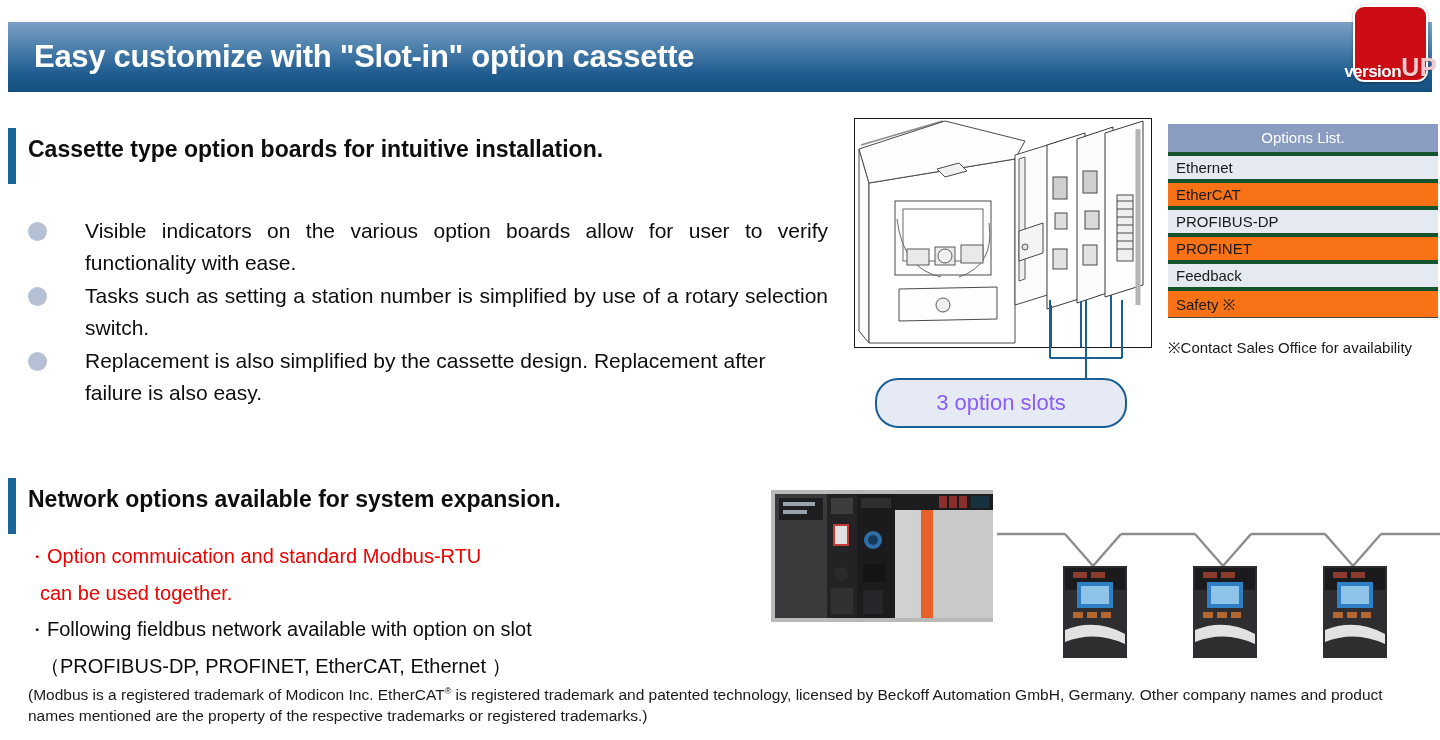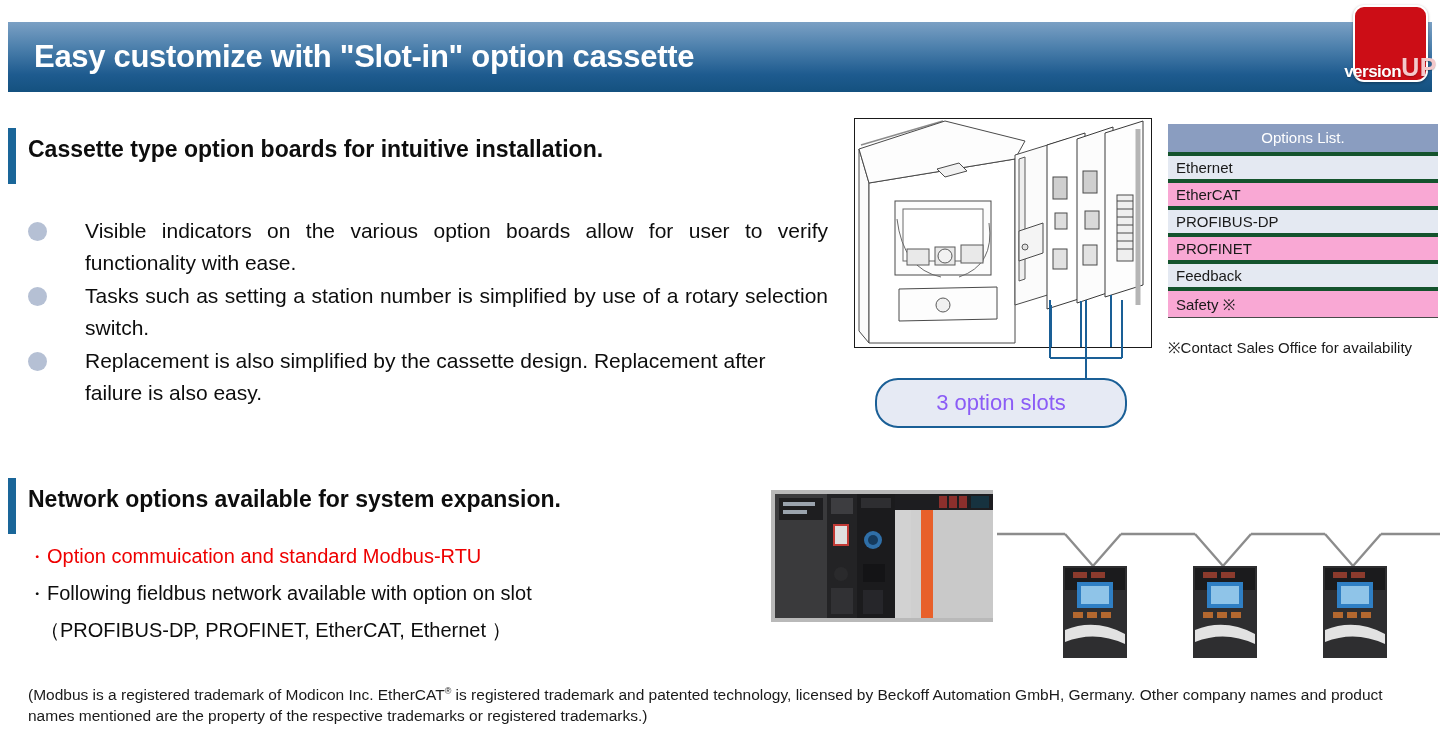--- a/index.html
+++ b/index.html
@@ -173,21 +173,21 @@
   }
   .options-table td {
     font-size: 15px;
     color: #1a1a1a;
     padding: 3px 0 3px 8px;
     border-top: 4px solid #14532d;
     border-bottom: 1px solid #4a4a4a;
     height: 17px;
   }
   .options-table tr.tint td { background: #e4e9f2; }
-  .options-table tr.plain td { background: #f9a8d4; margin-top: 36px; }
+  .options-table tr.plain td { background: #f97316; margin-top: 36px; }
   .options-note {
     position: absolute;
     left: 1168px;
     top: 337px;
     font-size: 15px;
     color: #1a1a1a;
     white-space: nowrap;
   }
 
   
@@ -382,20 +382,23 @@
   </tbody>
 </table>
 <div class="options-note">※Contact Sales Office for availability</div>
 
 <div class="accent-bar" style="left:8px; top:478px; height:56px;"></div>
 <div class="section-heading" style="left:28px; top:486px;">Network options available for system expansion.</div>
 
 <div class="net-list">
   <div class="net-line red">
     <span class="dot">・</span><span>Option commuication and standard Modbus-RTU</span>
+  </div>
+  <div class="net-line red indent">
+    <span>can be used together.</span>
   </div>
   <div class="net-line">
     <span class="dot">・</span><span>Following fieldbus network available with option on slot</span>
   </div>
   <div class="net-line indent">
     <span>（PROFIBUS-DP, PROFINET, EtherCAT, Ethernet ）</span>
   </div>
 </div>
 
 <div class="net-diagram">

